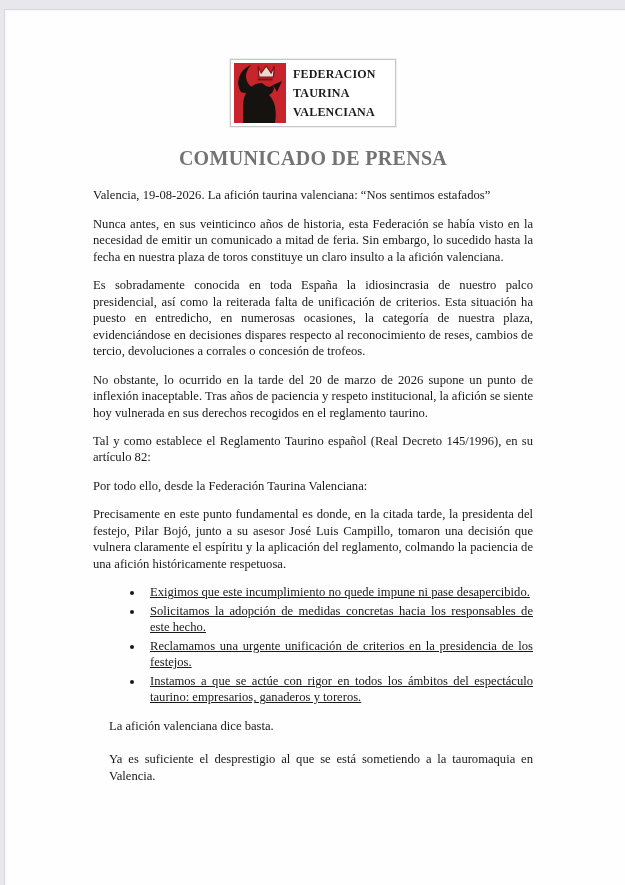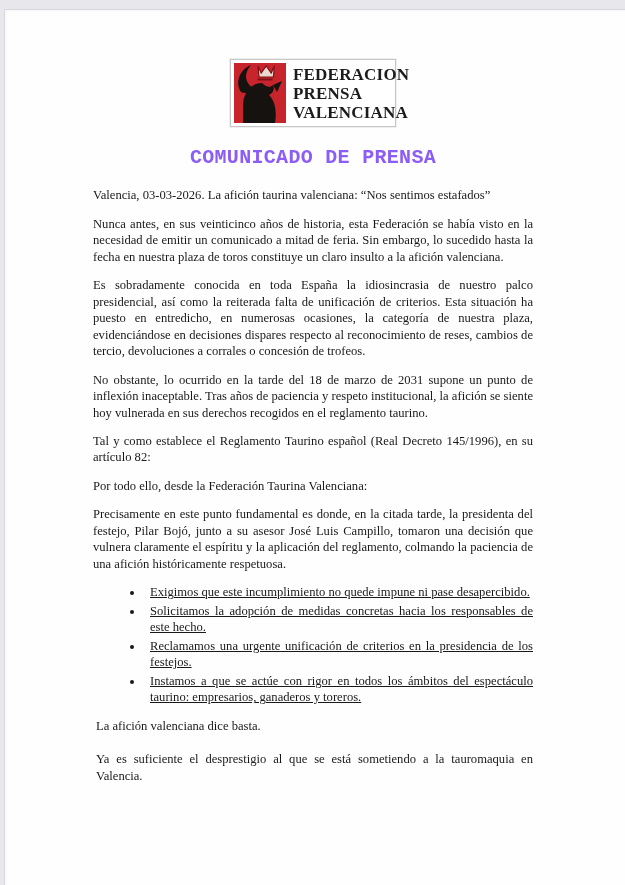--- a/index.html
+++ b/index.html
@@ -29,79 +29,78 @@
     background:#ffffff;
     padding:3px;
     display:flex;
     align-items:center;
     box-shadow:0 0 0 1px #efefef;
   }
   .logo-red{width:52px;height:60px;flex:none;display:block;}
   .logo-text{
     padding-left:7px;
     font-weight:bold;
-    font-size:17px;
+    font-size:12px;
     line-height:19px;
     letter-spacing:0.2px;
     text-align:left;
     color:#1c1c1c;
   }
   .logo-text span{display:block;}
   .doc-title{
     font-size:20px;
     font-weight:bold;
     text-align:center;
     margin:0 0 16px 0;
     letter-spacing:0.3px;
-    color:#8b5cf6;
-    font-family:Liberation Mono, monospace;
+    color:#737373;
   }
   p{margin:0 0 12px 0;}
   .b{font-weight:normal;}
   ul.demands{
     margin:0 0 12px 0;
     padding-left:39px;
     list-style:disc;
   }
   ul.demands li{
     padding-left:6px;
     margin:0 0 2px 12px;
     text-align:justify;
     text-decoration:underline;
   }
-  .closing p{margin:0 0 17px 3px;}
+  .closing p{margin:0 0 17px 16px;}
 </style>
 </head>
 <body>
 
 <div class="page">
   <div class="content">
 
     <div class="logo-box">
       <svg class="logo-red" viewBox="0 0 52 60" xmlns="http://www.w3.org/2000/svg">
         <rect x="0" y="0" width="52" height="60" fill="#c8242b"></rect>
         <path d="M7,29 C1,20 5,7 17,2 C9,11 11,21 21,26 C17,30 11,31 7,29 Z" fill="#161210"></path>
         <path d="M28,20 C16,20 9,31 9,43 L9,60 L41,60 C43,48 41,38 35,32 C39,30 41,26 39,22 C36,25 32,24 28,20 Z" fill="#161210"></path>
         <path d="M39,22 L48,18 L43,29 Z" fill="#161210"></path>
         <path d="M24,3 l3.2,7 l5,-7 l5,7 l3.2,-7 l-1,11 h-14.4 z" stroke-width="1.2" fill="#ead9cc" stroke="#7c1216"></path>
         <path d="M23.6,15.5 h15 v2 h-15 z" fill="#7c1216"></path>
       </svg>
       <div class="logo-text">
         <span>FEDERACION</span>
-        <span>PRENSA</span>
+        <span>TAURINA</span>
         <span>VALENCIANA</span>
       </div>
     </div>
 
     <h1 class="doc-title">COMUNICADO DE PRENSA</h1>
 
-    <p><span>Valencia, 03-03-2026. </span><span class="b">La afición taurina valenciana: “Nos sentimos estafados”</span></p>
+    <p><span>Valencia, 19-08-2026. </span><span class="b">La afición taurina valenciana: “Nos sentimos estafados”</span></p>
     <p><span>Nunca antes, en sus veinticinco años de historia, esta Federación se había visto en la necesidad de emitir un comunicado a mitad de feria. Sin embargo, lo sucedido hasta la fecha en nuestra plaza de toros constituye un claro insulto a la afición valenciana.</span></p>
     <p><span>Es sobradamente conocida en toda España la idiosincrasia de nuestro palco presidencial, así como la reiterada falta de unificación de criterios. Esta situación ha puesto en entredicho, en numerosas ocasiones, la categoría de nuestra plaza, evidenciándose en decisiones dispares respecto al reconocimiento de reses, cambios de tercio, devoluciones a corrales o concesión de trofeos.</span></p>
-    <p><span>No obstante, lo ocurrido en la tarde del 18 de marzo de 2031 supone un punto de inflexión inaceptable. Tras años de paciencia y respeto institucional, la afición se siente hoy vulnerada en sus derechos recogidos en el reglamento taurino.</span></p>
+    <p><span>No obstante, lo ocurrido en la tarde del 20 de marzo de 2026 supone un punto de inflexión inaceptable. Tras años de paciencia y respeto institucional, la afición se siente hoy vulnerada en sus derechos recogidos en el reglamento taurino.</span></p>
     <p><span class="b">Tal y como establece el Reglamento Taurino español (Real Decreto 145/1996), en su artículo 82</span><span>:</span></p>
     <p><span>Por todo ello, desde la Federación Taurina Valenciana:</span></p>
     <p><span>Precisamente en este punto fundamental es donde, en la citada tarde, la presidenta del festejo, Pilar Bojó, junto a su asesor José Luis Campillo, tomaron una decisión que vulnera claramente el espíritu y la aplicación del reglamento, colmando la paciencia de una afición históricamente respetuosa.</span></p>
 
     <ul class="demands">
       <li>Exigimos que este incumplimiento no quede impune ni pase desapercibido.</li>
       <li>Solicitamos la adopción de medidas concretas hacia los responsables de este hecho.</li>
       <li>Reclamamos una urgente unificación de criterios en la presidencia de los festejos.</li>
       <li>Instamos a que se actúe con rigor en todos los ámbitos del espectáculo taurino: empresarios, ganaderos y toreros.</li>
     </ul>

